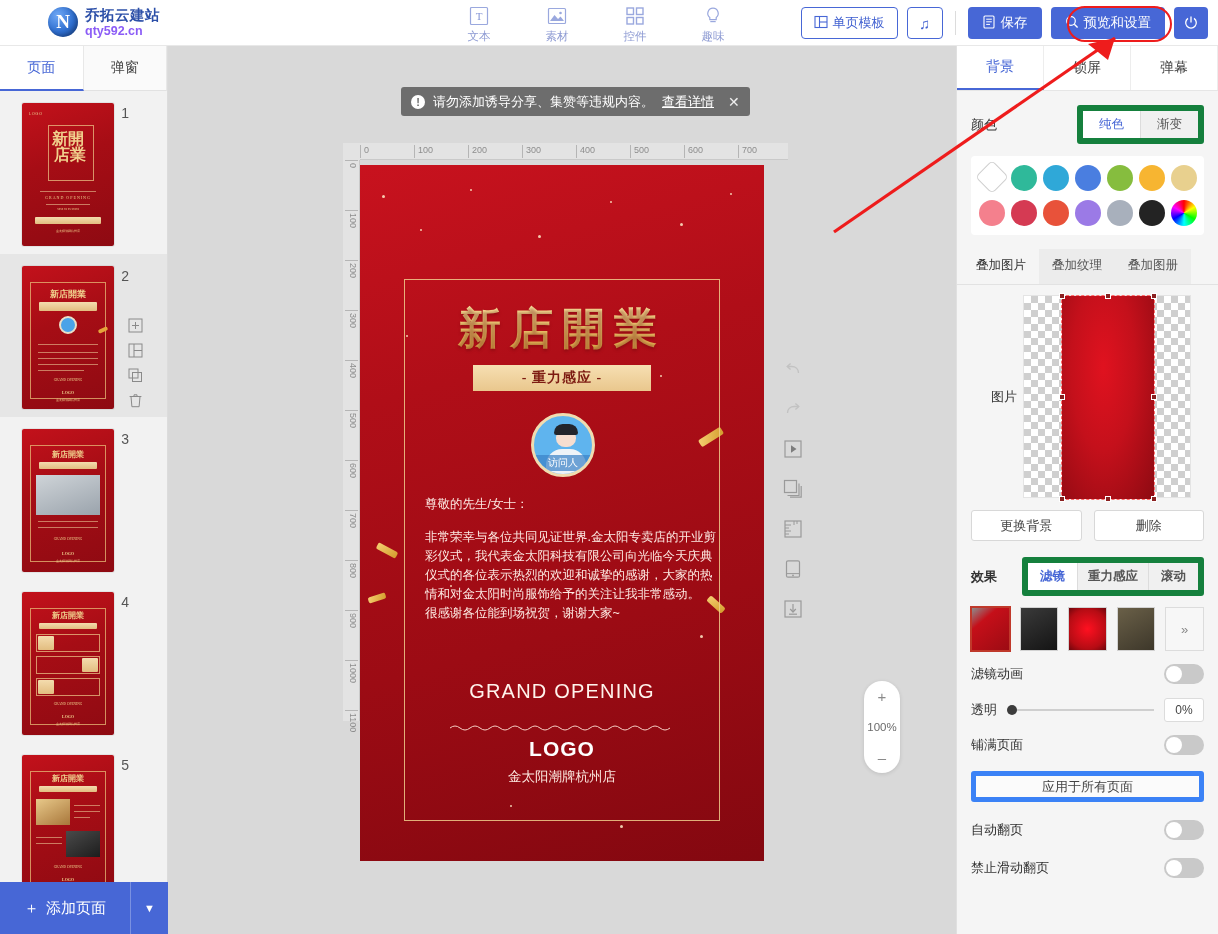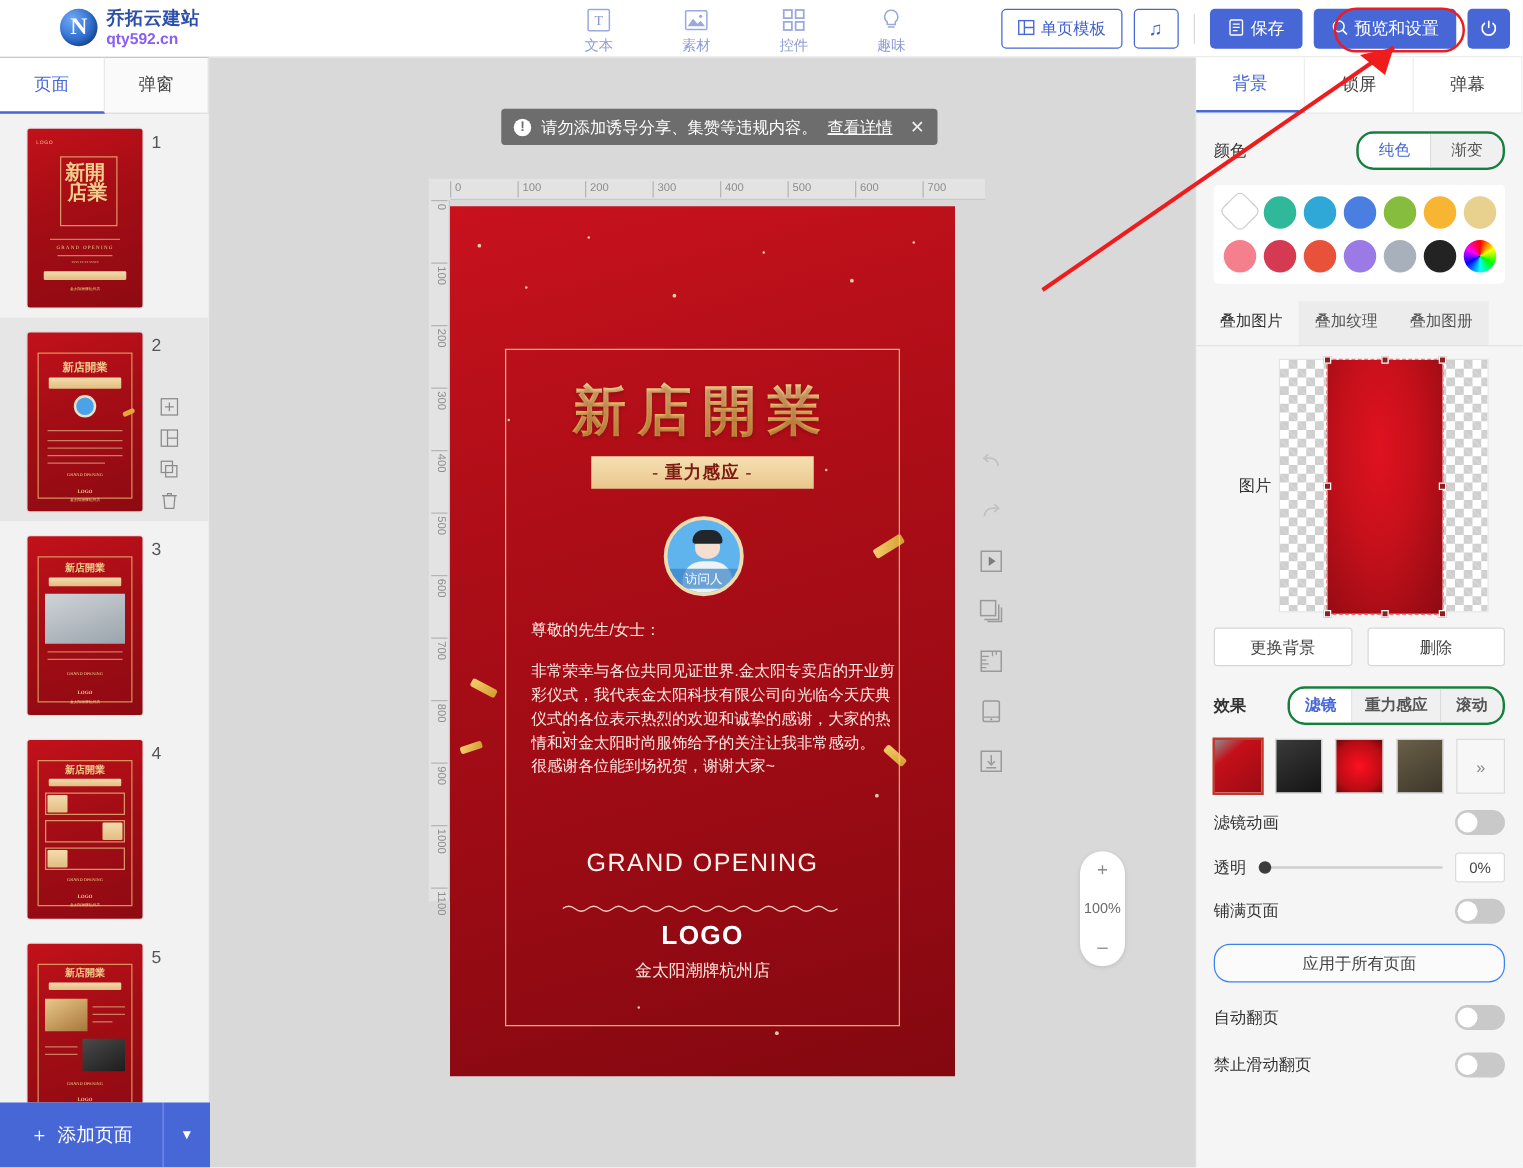--- a/index.html
+++ b/index.html
@@ -232,21 +232,21 @@
   .rb-tabs { display: flex; height: 45px; background: #fff; border-bottom: 1px solid #e6e6e6; }
   .rb-tab {
     flex: 1; display: flex; align-items: center; justify-content: center;
     font-size: 14px; color: #444; cursor: pointer; border-right: 1px solid #ededed;
   }
   .rb-tab.active { color: #4767d6; border-bottom: 2px solid #4767d6; }
 
   .row { display: flex; align-items: center; padding: 0 14px; }
   .row-label { font-size: 13px; color: #333; }
   .seg {
-    display: flex; border: 2px solid #15803d; border-radius: 14px; overflow: hidden;
+    display: flex; border: 6px solid #15803d; border-radius: 3px; overflow: hidden;
     background: #f0f0f0;
   }
   .seg div {
     padding: 5px 16px; font-size: 12.5px; color: #555; cursor: pointer; background:#f0f0f0;
     border-right: 1px solid #dcdcdc;
   }
   .seg div:last-child { border-right: none; }
   .seg div.on { background: #fff; color: #4767d6; }
 
   .swatches {
@@ -303,22 +303,22 @@
   .toggle .knob { position:absolute; left:2px; top:2px; width:16px; height:16px; border-radius:50%; background:#fff; }
 
   .slider-row { display:flex; align-items:center; padding: 14px 14px 0; gap: 10px; }
   .track { flex:1; height: 2px; background:#cfcfcf; position: relative; }
   .track .dot { position:absolute; left:0; top:-4px; width:10px; height:10px; border-radius:50%; background:#3c3c3c; }
   .num-box {
     width: 40px; height: 24px; border: 1px solid #dcdcdc; background:#fff; border-radius:3px;
     font-size: 12px; color:#444; display:flex; align-items:center; justify-content:center;
   }
   .apply-btn {
-    margin: 16px 14px 0; height: 31px; border: 1px solid #3b82f6; background: #fbfbfb;
-    border-radius: 13px; font-size: 13px; color: #444;
+    margin: 16px 14px 0; height: 31px; border: 5px solid #3b82f6; background: #fbfbfb;
+    border-radius: 3px; font-size: 13px; color: #444;
     display:flex; align-items:center; justify-content:center; cursor:pointer;
   }
 
   
   .arrow { position: absolute; left: 820px; top: 10px; pointer-events: none; }
   .hl-ring {
     position: absolute; left: 1067px; top: 6px; width: 105px; height: 36px;
     border: 2px solid #ee1c1c; border-radius: 18px; pointer-events: none;
   }
 </style>

